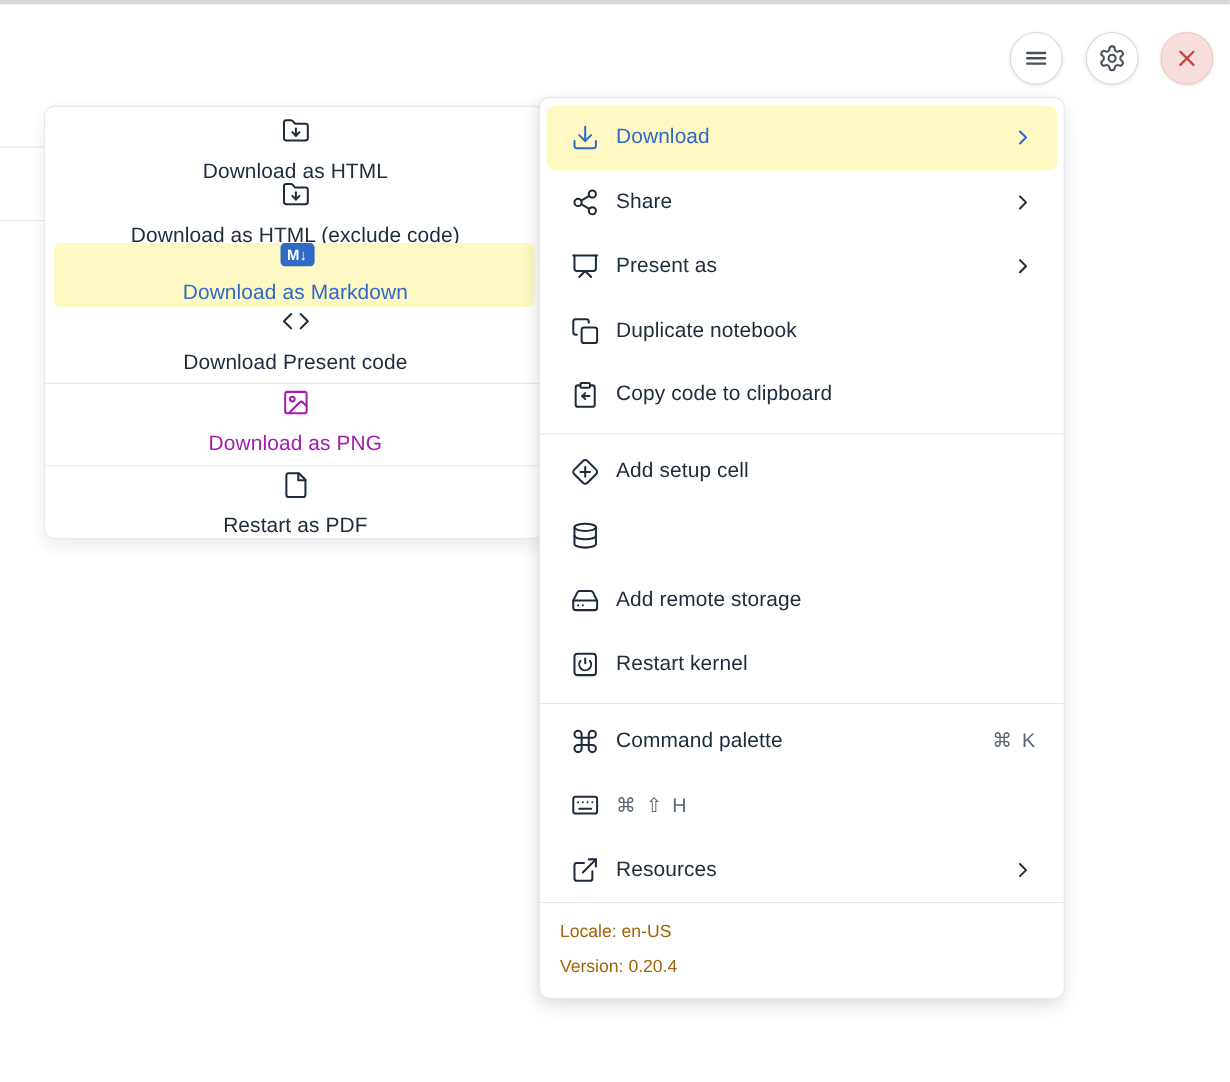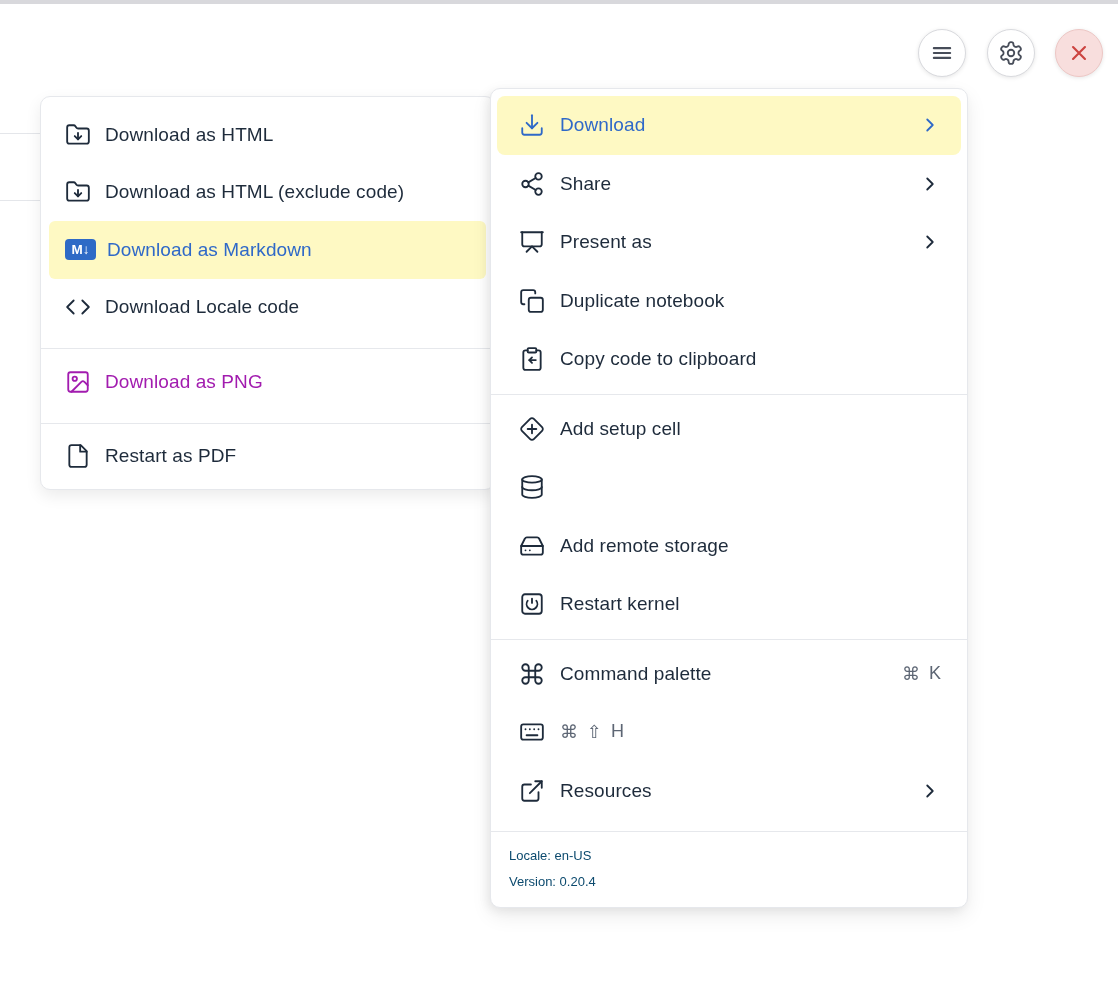--- a/index.html
+++ b/index.html
@@ -22,21 +22,21 @@
 
   
   .menu { position: absolute; background: #ffffff; border: 1px solid #e6e8ec; border-radius: 10px;
     display: flex; flex-direction: column; }
   .menu-left { left: 40px; top: 96px; width: 455px; height: 394px; z-index: 1;
     padding-top: 9px; box-shadow: 0 6px 16px rgba(0,0,0,0.08); }
   .menu-right { left: 490px; top: 88px; width: 478px; height: 820px; z-index: 2;
     padding-top: 7px; box-shadow: -3px 3px 10px rgba(0,0,0,0.06), 0 8px 20px rgba(0,0,0,0.08); overflow: hidden; }
 
   .row { display: flex; align-items: center; font-size: 19px; color: #1e2b3b; cursor: pointer; flex: none; }
-  .menu-left .row { height: 57.5px; padding: 0 22px 0 24px; gap: 14px; }
+  .menu-left .row { height: 57.5px; padding: 0 22px 0 24px; gap: 14px; flex-direction: column; }
   .menu-right .row { height: 58.5px; padding: 0 26px 0 28px; gap: 15px; }
   .row .lbl { flex: 1; white-space: nowrap; letter-spacing: 0.1px; }
 
   .row.highlighted { background: #fef9c3; color: #2f69c8; border-radius: 8px; }
   .menu-left .row.highlighted { margin: 0 8px; padding-left: 16px; padding-right: 14px; border-radius: 6px; }
   .menu-right .row.highlighted { margin: 0 6px; padding-left: 22px; padding-right: 20px; }
   .row.disabled { color: #a21caf; cursor: default; }
 
   .icn { width: 26px; height: 26px; display: flex; align-items: center; justify-content: center; flex: none; }
   .icn svg { width: 26px; height: 26px; }
@@ -48,21 +48,21 @@
   .chev { width: 22px; height: 22px; flex: none; display: flex; align-items: center; justify-content: center; }
   .chev svg { width: 22px; height: 22px; }
 
   .shortcut { flex: none; font-size: 18px; color: #5d6674; display: flex; gap: 9px; }
 
   .divider { height: 1px; background: #e6e8ec; flex: none; }
   .menu-left .divider { margin-top: 12px; margin-bottom: 4px; }
   .menu-right .divider { margin-top: 5px; margin-bottom: 5px; }
 
   .menu-footer { margin-top: auto; border-top: 1px solid #e6e8ec; padding: 11px 18px 12px 18px;
-    font-size: 13px; color: #0c4a6e; }
+    font-size: 16px; color: #a16207; }
   .menu-footer div { line-height: 2.0; }
 </style>
 </head>
 <body>
 
 <div class="top-strip"></div>
 <div class="bg-line l1"></div>
 <div class="bg-line l2"></div>
 
 <button class="circle-btn menu-btn">
@@ -113,21 +113,21 @@
       <span class="md-badge">M↓</span>
       <span class="lbl">Download as Markdown</span>
     </div>
     <div class="row">
       <span class="icn">
         <svg viewBox="0 0 24 24" fill="none" stroke="currentColor" stroke-width="1.7" stroke-linecap="round" stroke-linejoin="round">
           <path d="m16 18 6-6-6-6"></path>
           <path d="m8 6-6 6 6 6"></path>
         </svg>
       </span>
-      <span class="lbl">Download Locale code</span>
+      <span class="lbl">Download Present code</span>
     </div>
     <div class="divider"></div>
     <div class="row disabled">
       <span class="icn">
         <svg viewBox="0 0 24 24" fill="none" stroke="currentColor" stroke-width="1.7" stroke-linecap="round" stroke-linejoin="round">
           <rect x="3" y="3" width="18" height="18" rx="2"></rect>
           <circle cx="9" cy="9" r="2"></circle>
           <path d="m21 15-3.086-3.086a2 2 0 0 0-2.828 0L6 21"></path>
         </svg>
       </span>

